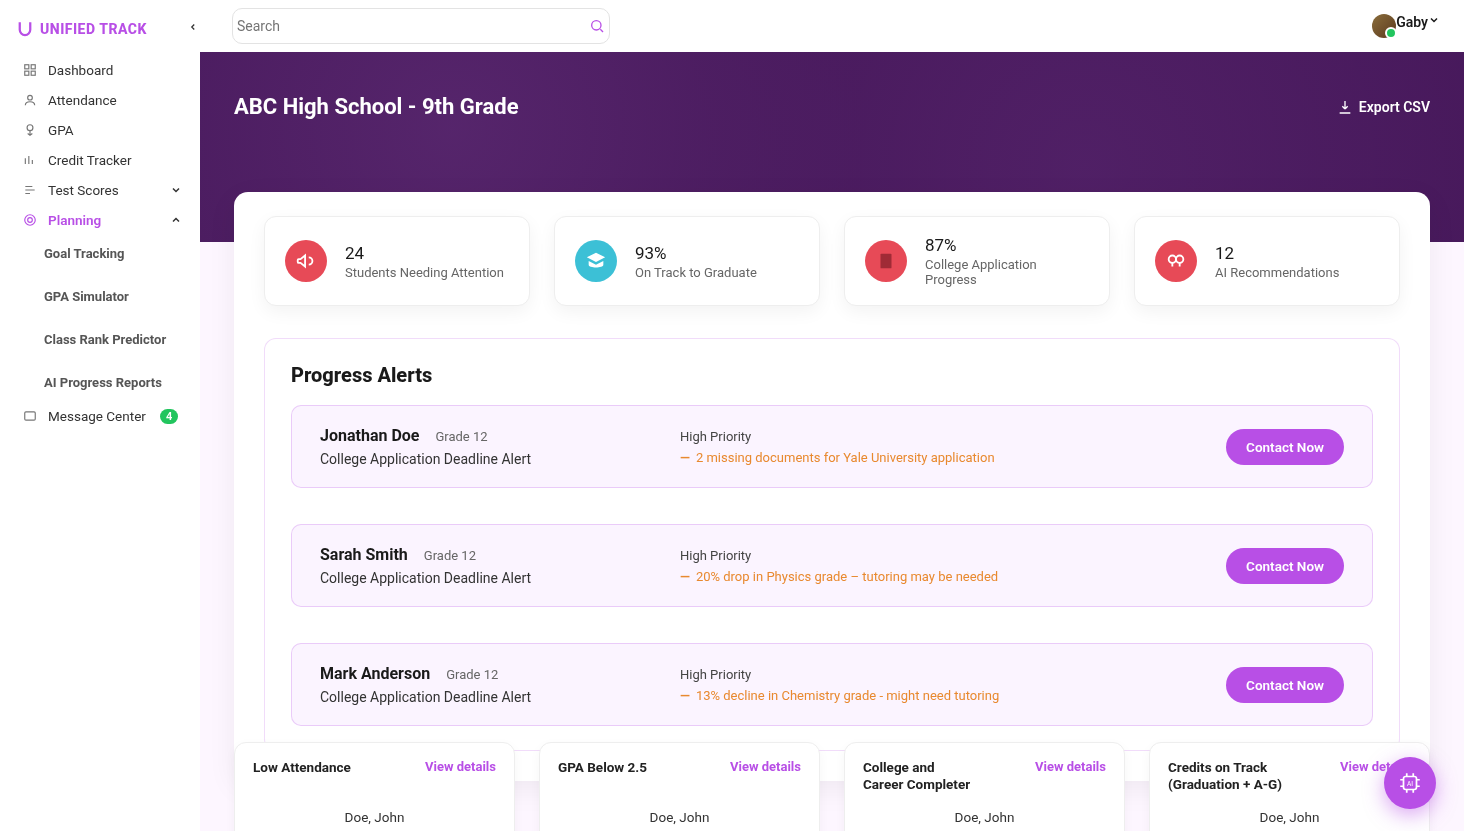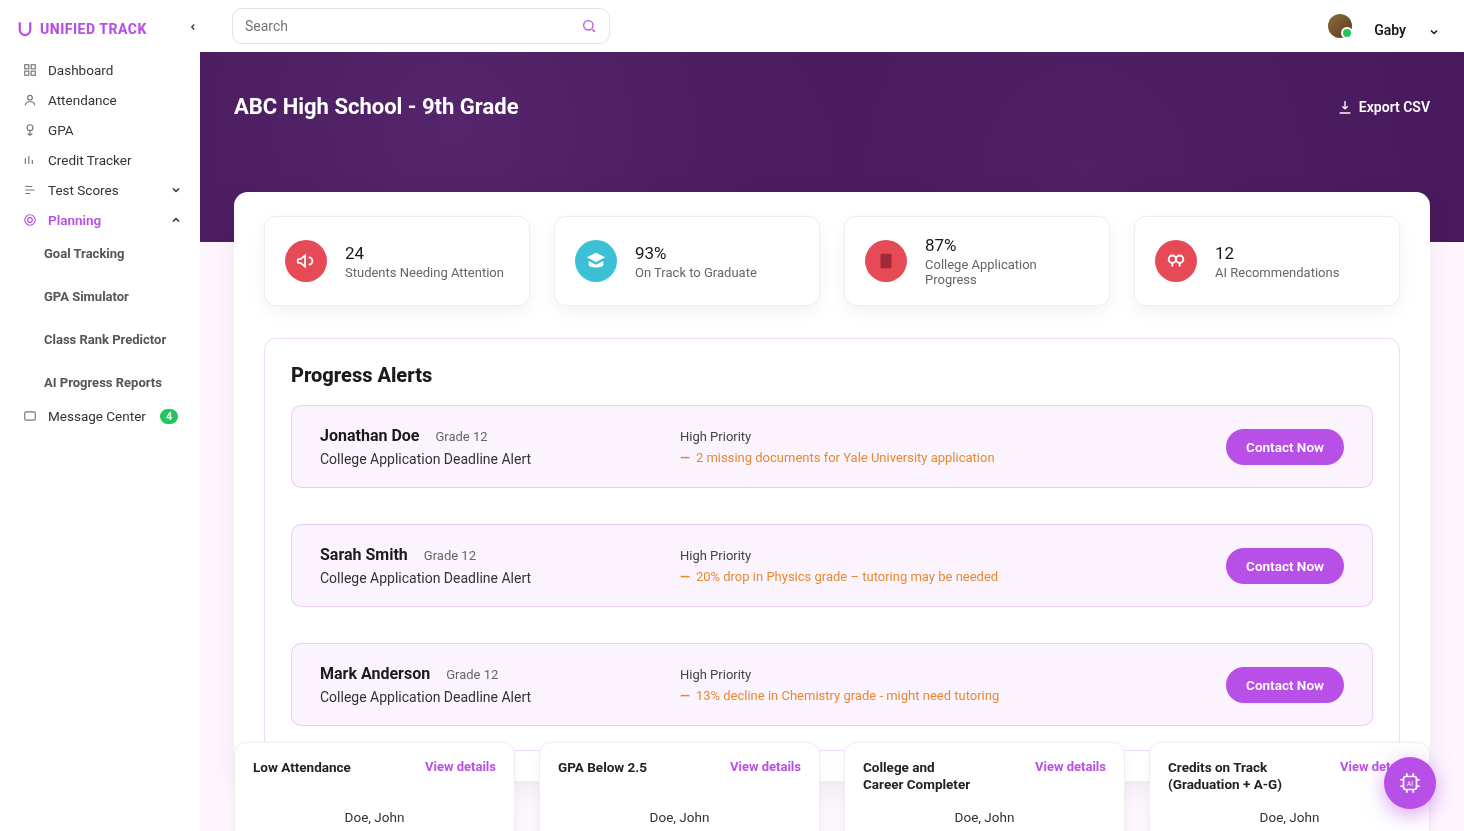--- a/index.html
+++ b/index.html
@@ -5,25 +5,25 @@
 * { margin: 0; padding: 0; box-sizing: border-box; font-family: -apple-system, BlinkMacSystemFont, "Segoe UI", Roboto, Helvetica, Arial, sans-serif; }
 body { background: #fff; color: #1a1a1a; width: 1464px; height: 831px; overflow: hidden; position: relative; }
 
 
 .app { display: flex; width: 100%; height: 100%; }
 .sidebar { width: 200px; background: #fff; display: flex; flex-direction: column; padding: 16px 8px 16px 12px; position: relative; }
 .main { flex: 1; display: flex; flex-direction: column; overflow: hidden; background: #fff; }
 
 
 .topbar { height: 52px; display: flex; align-items: center; padding: 0 24px 0 32px; gap: 16px; }
-.searchbox { width: 378px; height: 36px; border: 1px solid #e3e3e3; border-radius: 10px; display: flex; align-items: center; padding: 0 12px; color: #888; }
+.searchbox { width: 378px; height: 36px; border: 1px solid #e3e3e3; border-radius: 10px; display: flex; align-items: center; padding: 0 4px; color: #888; }
 .searchbox input { flex: 1; border: none; outline: none; font-size: 14px; color: #333; background: transparent; }
 .searchbox .sicon { color: #b84fe6; }
 .topbar .spacer { flex: 1; }
-.user { display: flex; align-items: flex-end; gap: 22px; font-size: 14px; font-weight: 600; }
+.user { display: flex; align-items: flex-start; gap: 0; font-size: 14px; font-weight: 600; }
 .avatar { width: 24px; height: 24px; border-radius: 50%; background: linear-gradient(135deg,#8a6d3b,#5c3a1e); position: relative; }
 .avatar::after { content:""; position:absolute; right:-1px; bottom:-1px; width:8px; height:8px; background:#22c55e; border:2px solid #fff; border-radius:50%; }
 
 
 .logo { display: flex; align-items: center; gap: 6px; color: #b84fe6; font-weight: 800; letter-spacing: 0.5px; font-size: 14px; padding: 4px 6px 18px 4px; }
 .logo-mark { width:18px; height:18px; }
 .nav { display: flex; flex-direction: column; gap: 2px; }
 .navitem { display: flex; align-items: center; gap: 10px; padding: 6px 10px; font-size: 13.5px; color: #333; border-radius: 6px; cursor: pointer; }
 .navitem .icon { width: 16px; height: 16px; color: #777; display:flex; align-items:center; justify-content:center; }
 .navitem.active { color: #b84fe6; font-weight: 600; }

